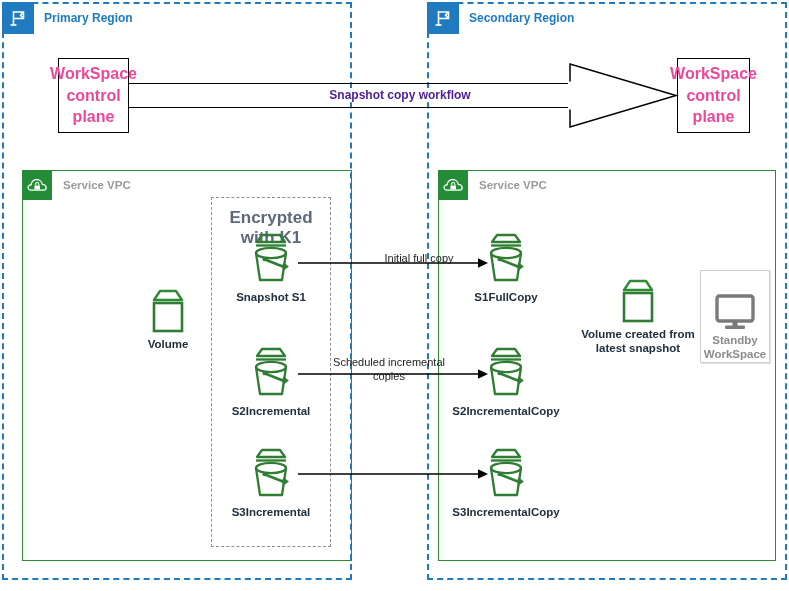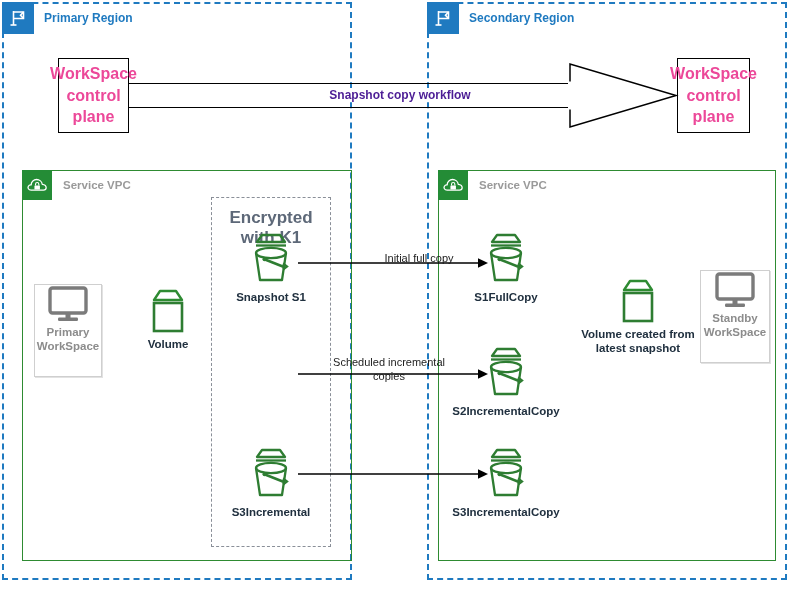--- a/index.html
+++ b/index.html
@@ -120,21 +120,21 @@
 
   
   .ws-card {
     position: absolute;
     border: 1px solid #cfcfcf;
     background: #ffffff;
     box-sizing: border-box;
     display: flex;
     flex-direction: column;
     align-items: center;
-    justify-content: flex-start;
+    justify-content: flex-end;
     box-shadow: 1px 1px 0 #e2e2e2;
   }
   .ws-card-label {
     font-size: 11.5px;
     color: #8c8c8c;
     font-weight: bold;
     text-align: center;
     line-height: 1.2;
     margin-top: 3px;
   }
@@ -266,28 +266,20 @@
                    C20.4 11.4 22 13.2 22 15 C22 16.5 21 17.5 19 17.5 Z" fill="none" stroke="#ffffff" stroke-width="1.4" stroke-linejoin="round"></path>
           <rect x="9.2" y="12.6" width="6" height="4.4" rx="0.6" fill="#ffffff"></rect>
           <path d="M10.4 12.6 L10.4 11.1 C10.4 9.9 11.2 9.2 12.2 9.2
                    C13.2 9.2 14 9.9 14 11.1 L14 12.6" fill="none" stroke="#ffffff" stroke-width="1.2"></path>
         </svg>
       </div>
       <div class="vpc-label">Service VPC</div>
     </div>
   </div>
 
-  <div class="ws-card" style="left:34px; top:284px; width:68px; height:93px;">
-    <svg width="44" height="38" viewBox="0 0 44 38">
-      <rect x="4" y="3" width="36" height="25" rx="2.5" fill="none" stroke="#7b7b7b" stroke-width="3.4"></rect>
-      <rect x="19.5" y="28" width="5" height="5" fill="#7b7b7b"></rect>
-      <rect x="12" y="32.5" width="20" height="3.4" rx="1.2" fill="#7b7b7b"></rect>
-    </svg>
-    <div class="ws-card-label">Primary WorkSpace</div>
-  </div>
 
   <div class="ws-card" style="left:700px; top:270px; width:70px; height:93px;">
     <svg width="44" height="38" viewBox="0 0 44 38">
       <rect x="4" y="3" width="36" height="25" rx="2.5" fill="none" stroke="#7b7b7b" stroke-width="3.4"></rect>
       <rect x="19.5" y="28" width="5" height="5" fill="#7b7b7b"></rect>
       <rect x="12" y="32.5" width="20" height="3.4" rx="1.2" fill="#7b7b7b"></rect>
     </svg>
     <div class="ws-card-label">Standby WorkSpace</div>
   </div>
 
@@ -317,20 +309,32 @@
       <line x1="16" y1="17.5" x2="46" y2="17.5" stroke="#2e7d32" stroke-width="2.3"></line>
       <ellipse cx="31" cy="25" rx="15" ry="5.2" fill="none" stroke="#2e7d32" stroke-width="2.3"></ellipse>
       <path d="M16 25 L20 52 L42 52 L46 25" fill="none" stroke="#2e7d32" stroke-width="2.3" stroke-linejoin="round"></path>
       <line x1="25" y1="31.5" x2="44" y2="39" stroke="#2e7d32" stroke-width="2.6"></line>
       <circle cx="24.5" cy="31.2" r="2" fill="#2e7d32"></circle>
       <path d="M43 35.5 L47 38.5 L43 41.5" fill="none" stroke="#2e7d32" stroke-width="2.2"></path>
     </svg>
     <div class="node-label">Snapshot S1</div>
   </div>
 
+  <div class="node" style="left:231px; top:342px; width:80px;">
+    <svg width="62" height="62" viewBox="0 0 62 62">
+      <path d="M17 14 L22 7 L40 7 L45 14 Z" fill="none" stroke="#2e7d32" stroke-width="2.3" stroke-linejoin="round"></path>
+      <line x1="16" y1="17.5" x2="46" y2="17.5" stroke="#2e7d32" stroke-width="2.3"></line>
+      <ellipse cx="31" cy="25" rx="15" ry="5.2" fill="none" stroke="#2e7d32" stroke-width="2.3"></ellipse>
+      <path d="M16 25 L20 52 L42 52 L46 25" fill="none" stroke="#2e7d32" stroke-width="2.3" stroke-linejoin="round"></path>
+      <line x1="25" y1="31.5" x2="44" y2="39" stroke="#2e7d32" stroke-width="2.6"></line>
+      <circle cx="24.5" cy="31.2" r="2" fill="#2e7d32"></circle>
+      <path d="M43 35.5 L47 38.5 L43 41.5" fill="none" stroke="#2e7d32" stroke-width="2.2"></path>
+    </svg>
+    <div class="node-label">S2Incremental</div>
+  </div>
 
   <div class="node" style="left:231px; top:443px; width:80px;">
     <svg width="62" height="62" viewBox="0 0 62 62">
       <path d="M17 14 L22 7 L40 7 L45 14 Z" fill="none" stroke="#2e7d32" stroke-width="2.3" stroke-linejoin="round"></path>
       <line x1="16" y1="17.5" x2="46" y2="17.5" stroke="#2e7d32" stroke-width="2.3"></line>
       <ellipse cx="31" cy="25" rx="15" ry="5.2" fill="none" stroke="#2e7d32" stroke-width="2.3"></ellipse>
       <path d="M16 25 L20 52 L42 52 L46 25" fill="none" stroke="#2e7d32" stroke-width="2.3" stroke-linejoin="round"></path>
       <line x1="25" y1="31.5" x2="44" y2="39" stroke="#2e7d32" stroke-width="2.6"></line>
       <circle cx="24.5" cy="31.2" r="2" fill="#2e7d32"></circle>
       <path d="M43 35.5 L47 38.5 L43 41.5" fill="none" stroke="#2e7d32" stroke-width="2.2"></path>

